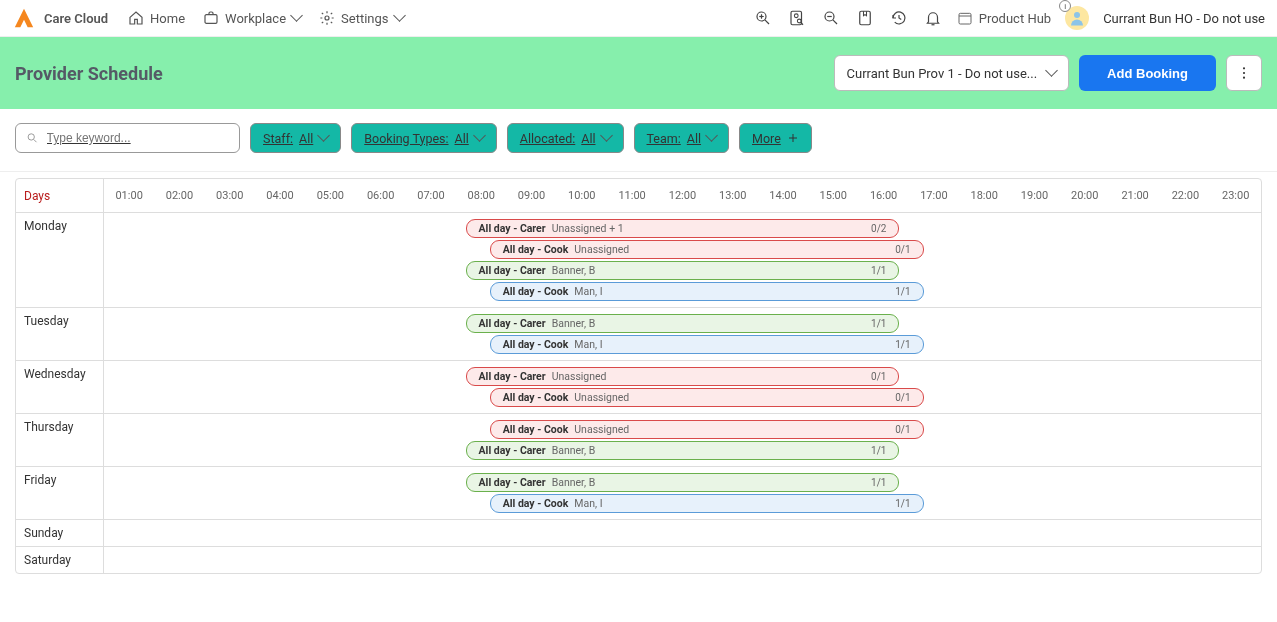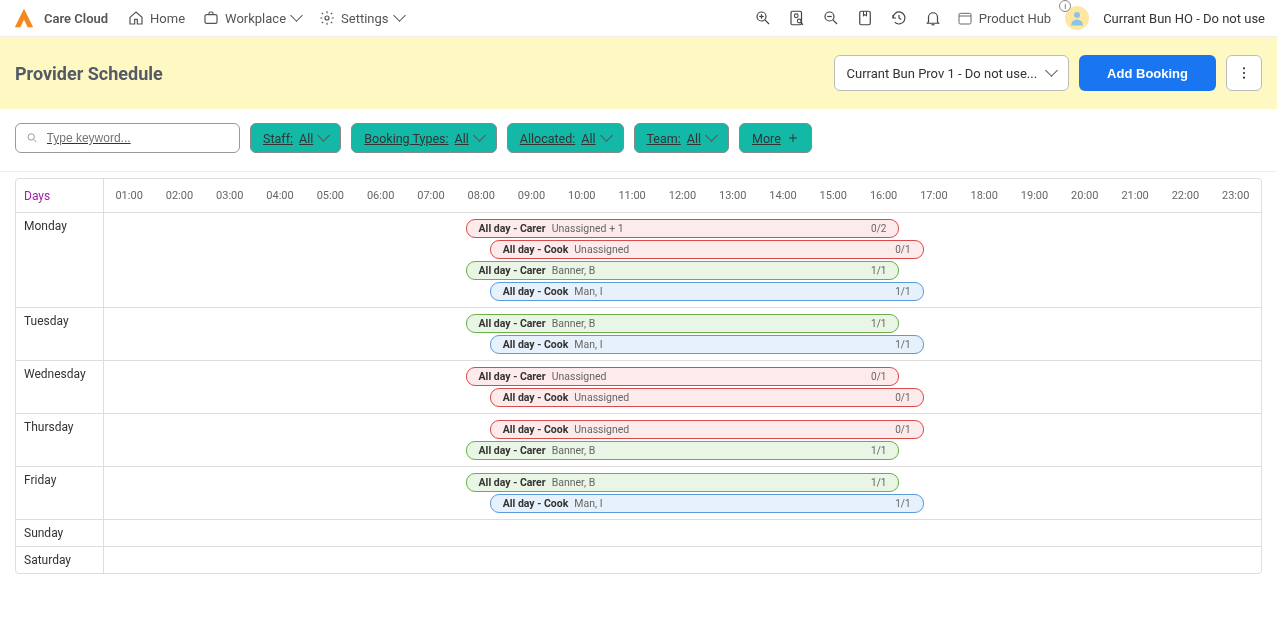--- a/index.html
+++ b/index.html
@@ -13,40 +13,40 @@
   .nav-item svg { width: 16px; height: 16px; }
   .spacer { flex: 1; }
   .topnav-right { display: flex; align-items: center; gap: 14px; }
   .topnav-right .icon-btn { width: 20px; height: 20px; display:flex; align-items:center; justify-content:center; cursor:pointer; color:#444;}
   .producthub { display:flex; align-items:center; gap:6px; color:#555; font-size:13px; cursor:pointer;}
   .avatar { position:relative; width:24px; height:24px; border-radius:50%; background:#fde7a1; display:flex; align-items:center; justify-content:center;}
   .avatar .info { position:absolute; top:-6px; left:-6px; width:12px; height:12px; border-radius:50%; border:1px solid #888; background:#fff; font-size:8px; display:flex; align-items:center; justify-content:center; color:#555;}
   .username { color:#333; font-size:13px; }
 
   
-  .headerbar { background:#fef9c3; display:flex; align-items:center; padding: 18px 15px; }
+  .headerbar { background:#86efac; display:flex; align-items:center; padding: 18px 15px; }
   .page-title { font-size:18px; font-weight:700; color:#555a66; }
   .headerbar-right { margin-left:auto; display:flex; align-items:center; gap:10px; }
   .provider-select { background:#fff; border:1px solid #bbb; border-radius:6px; height:36px; padding:0 12px; display:flex; align-items:center; gap:10px; min-width:210px; cursor:pointer; font-size:13px; color:#333;}
   .btn-primary { background:#1976f0; color:#fff; border:none; border-radius:6px; height:36px; padding:0 28px; font-weight:600; cursor:pointer; font-size:13px;}
   .btn-menu { background:#fff; border:1px solid #bbb; border-radius:6px; width:36px; height:36px; display:flex; align-items:center; justify-content:center; cursor:pointer;}
 
   
   .filters { display:flex; align-items:center; gap:10px; padding: 14px 15px 18px; border-bottom:1px solid #eee;text-decoration:underline;}
   .search { display:flex; align-items:center; gap:8px; border:1px solid #999; border-radius:6px; height:30px; padding:0 10px; width:225px; color:#888;}
   .search input { border:none; outline:none; font-size:12px; width:100%; color:#333;}
   .pill { display:flex; align-items:center; gap:6px; border:1px solid #888; border-radius:6px; height:30px; padding:0 12px; font-size:12.5px; color:#333; cursor:pointer; background:#14b8a6;}
   .pill .val { color:#333; }
   .pill .lbl { color:#333; }
 
   
   .schedule-wrap { padding: 6px 15px 20px; }
   .schedule { border:1px solid #ddd; border-radius:4px; overflow:hidden; }
   .sched-header { display:flex; border-bottom:1px solid #ddd; height:34px; align-items:center; }
-  .day-col-header { width:88px; min-width:88px; border-right:1px solid #ddd; padding-left:8px; font-size:12px; color:#a21caf; height:100%; display:flex; align-items:center;}
+  .day-col-header { width:88px; min-width:88px; border-right:1px solid #ddd; padding-left:8px; font-size:12px; color:#b91c1c; height:100%; display:flex; align-items:center;}
   .hours { position:relative; flex:1; display:flex; }
   .hour-cell { flex:1; font-size:11px; color:#666; text-align:center; display:flex; align-items:center; justify-content:center;}
   
   .day-row { display:flex; border-bottom:1px solid #ddd; }
   .day-row:last-child { border-bottom:none; }
   .day-label { width:88px; min-width:88px; border-right:1px solid #ddd; padding:6px 8px; font-size:12px; color:#333; }
   .day-body { position:relative; flex:1; padding:4px 0; min-height:22px;}
   
   .booking { position:relative; margin:2px 0; height:19px; border-radius:9px; border:1px solid; display:flex; align-items:center; padding:0 12px; font-size:10.5px; gap:6px; }
   .booking .b-title { font-weight:700; color:#333; }

